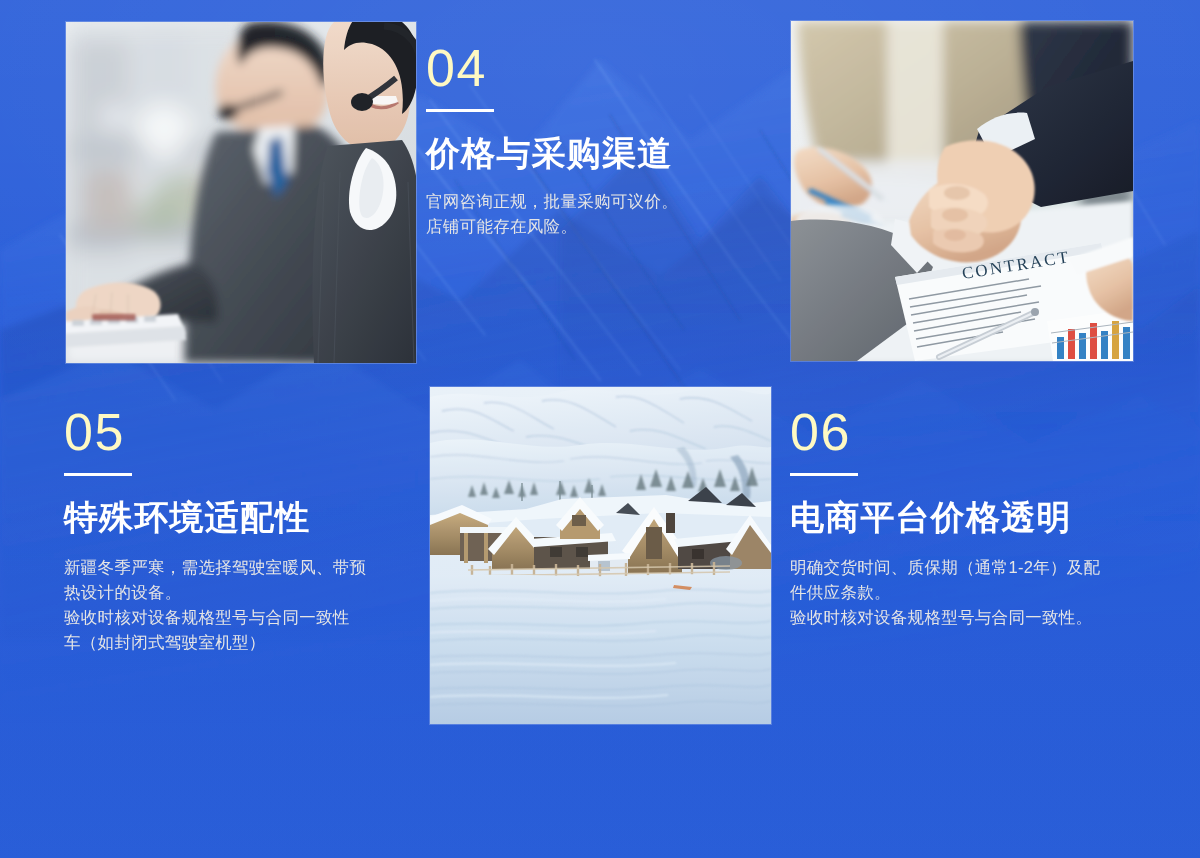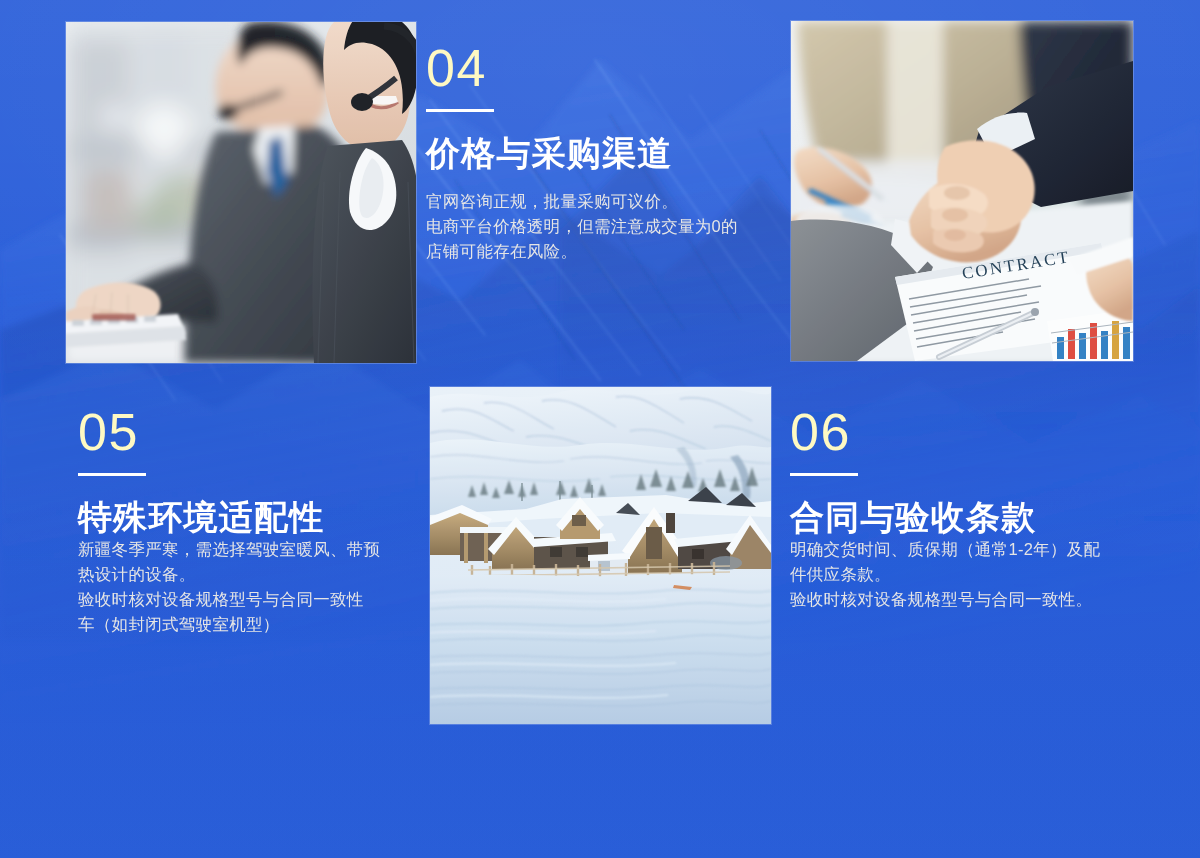--- a/index.html
+++ b/index.html
@@ -56,33 +56,34 @@
     background:#ffffff;
     margin-top:15px;
     margin-bottom:22px;
   }
   .heading{
     font-size:34px;
     font-weight:700;
     color:#ffffff;
     line-height:1.15;
     letter-spacing:1.2px;
+    margin-bottom:18px;
     white-space:nowrap;
   }
   .body{
     font-size:16.5px;
     font-weight:500;
     color:#e5e5e5;
     line-height:25px;
     letter-spacing:.3px;
   }
   .body p{margin:0;}
 
   #block-04{ left:426px; top:42px;  width:346px; }
-  #block-05{ left:78px;  top:406px; width:352px; }
+  #block-05{ left:64px;  top:406px; width:352px; }
   #block-06{ left:790px; top:406px; width:352px; }
 
   #block-04 .heading{margin-bottom:16px;}
 </style>
 </head>
 <body>
 
 <div id="bg-wrap">
   <div id="bg-base"></div>
 
@@ -635,41 +636,40 @@
       <rect width="341" height="337" fill="#7fa6cf" opacity="0.035"></rect>
     </svg>
   </div>
 
   <div class="block" id="block-04">
     <div class="num">04</div>
     <div class="rule"></div>
     <div class="heading">价格与采购渠道</div>
     <div class="body">
       <p>官网咨询正规，批量采购可议价。</p>
-      <p>电商平台价格透明，但需注意成交量为0的</p>
       <p>店铺可能存在风险。</p>
     </div>
   </div>
 
   <div class="block" id="block-05">
     <div class="num">05</div>
     <div class="rule"></div>
     <div class="heading">特殊环境适配性</div>
     <div class="body">
       <p>新疆冬季严寒，需选择驾驶室暖风、带预</p>
       <p>热设计的设备。</p>
       <p>验收时核对设备规格型号与合同一致性</p>
       <p>车（如封闭式驾驶室机型）</p>
     </div>
   </div>
 
   <div class="block" id="block-06">
     <div class="num">06</div>
     <div class="rule"></div>
-    <div class="heading">合同与验收条款</div>
+    <div class="heading">电商平台价格透明</div>
     <div class="body">
       <p>明确交货时间、质保期（通常1-2年）及配</p>
       <p>件供应条款。</p>
       <p>验收时核对设备规格型号与合同一致性。</p>
     </div>
   </div>
 
 </div>
 
 </body></html>

